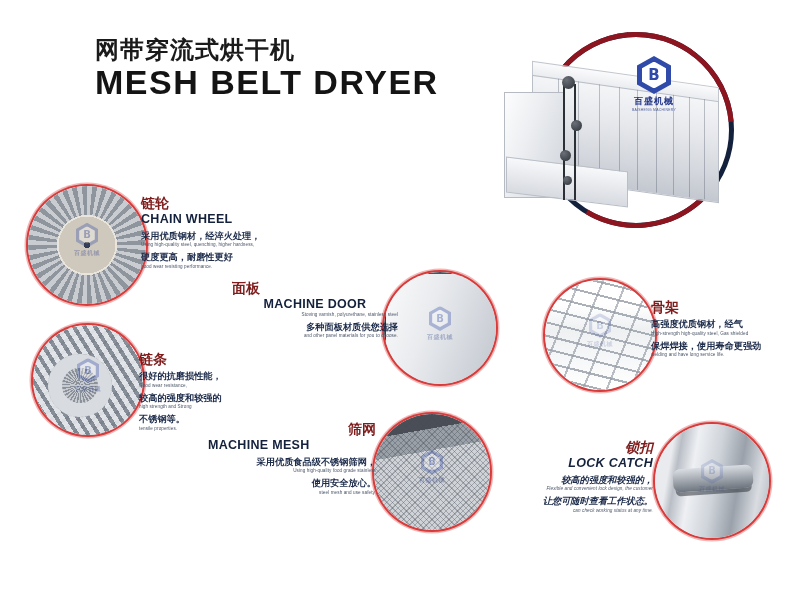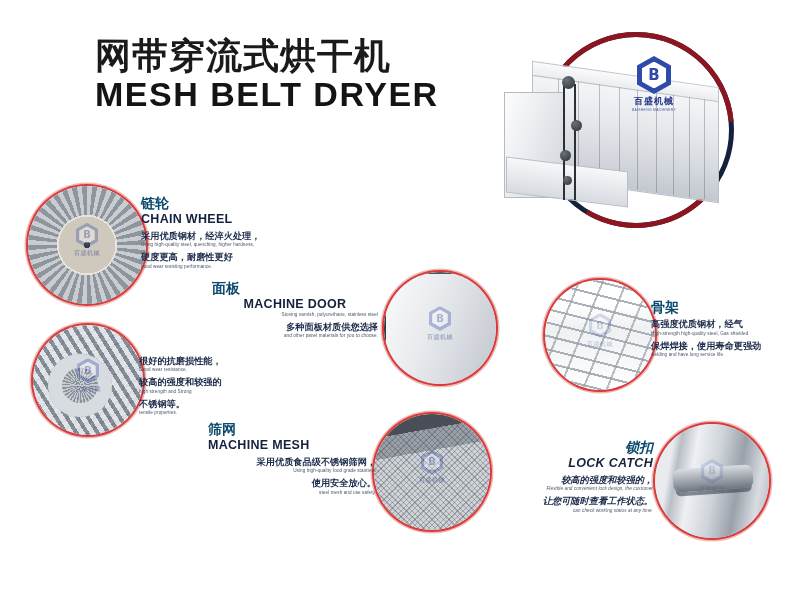--- a/index.html
+++ b/index.html
@@ -8,21 +8,21 @@
     background:#ffffff;
     font-family:"Liberation Sans","DejaVu Sans",sans-serif;
     overflow:hidden;
     position:relative;
   }
   .poster{position:relative;width:800px;height:600px;overflow:hidden;background:#fff;}
 
   
   .title-block{position:absolute;left:95px;top:38px;width:420px;}
   .title-cn{
-    font-size:36px;font-weight:700;color:#1a1a1a;letter-spacing:1px;
+    font-size:24px;font-weight:700;color:#1a1a1a;letter-spacing:1px;
     line-height:1.0;white-space:nowrap;
     font-family:"DejaVu Sans","Liberation Sans",sans-serif;
   }
   .title-en{
     font-size:34px;font-weight:700;color:#141414;letter-spacing:1.5px;
     line-height:1.05;margin-top:3px;white-space:nowrap;
   }
 
   
   .hero{position:absolute;left:505px;top:28px;width:295px;height:205px;}
@@ -168,21 +168,21 @@
   }
   .tex-lock:after{
     content:"";position:absolute;left:16%;top:38%;width:70%;height:20%;border-radius:7px;
     background:linear-gradient(180deg,#d9dde3,#6e757e);
     box-shadow:0 6px 0 -2px rgba(50,55,62,.55);
     transform:rotate(-4deg);
   }
 
   
   .txt{position:absolute;}
-  .t-cn{font-size:14px;font-weight:700;color:#0c4a6e;line-height:1.1;
+  .t-cn{font-size:14px;font-weight:700;color:#7f1d1d;line-height:1.1;
     font-family:"DejaVu Sans","Liberation Sans",sans-serif;}
   .t-en{font-size:12.5px;font-weight:700;color:#14213d;line-height:1.15;letter-spacing:.3px;margin-top:1px;}
   .d-cn{font-size:9.2px;font-weight:700;color:#1c2b4a;line-height:1.35;margin-top:3px;
     font-family:"DejaVu Sans","Liberation Sans",sans-serif;}
   .d-en{font-size:4.6px;color:#4a5568;line-height:1.3;letter-spacing:.1px;}
   .right-al{text-align:right;}
 </style>
 </head>
 <body>
 
@@ -267,20 +267,21 @@
       <div class="wm">
         <div class="logo-mark" style="width:22px;height:25px;">
           <div class="hex"></div>
             <div class="hex-in"></div>
             <div class="hex-b">B</div>
         </div>
         <div class="logo-cn">百盛机械</div>
       </div>
     </div>
     <div class="txt" style="left:139px;top:352px;width:140px;">
+      <div class="t-cn">链条</div>
       <div class="d-cn">很好的抗磨损性能，</div>
       <div class="d-en">Good wear resistance,</div>
       <div class="d-cn">较高的强度和较强的</div>
       <div class="d-en">high strength and Strong</div>
       <div class="d-cn">不锈钢等。</div>
       <div class="d-en">tensile properties.</div>
     </div>
   </div>
 
   <div class="callout">
@@ -290,21 +291,21 @@
         </div>
       <div class="wm">
         <div class="logo-mark" style="width:22px;height:25px;">
           <div class="hex"></div>
             <div class="hex-in"></div>
             <div class="hex-b">B</div>
         </div>
         <div class="logo-cn">百盛机械</div>
       </div>
     </div>
-    <div class="txt right-al" style="left:212px;top:281px;width:166px;">
+    <div class="txt right-al" style="left:232px;top:281px;width:166px;">
       <div class="t-cn" style="text-align:left;">面板</div>
       <div class="t-en" style="text-align:center;">MACHINE DOOR</div>
       <div class="d-en">Stoving varnish, polyurethane, stainless steel</div>
       <div class="d-cn">多种面板材质供您选择</div>
       <div class="d-en">and other panel materials for you to choose.</div>
     </div>
   </div>
 
   <div class="callout">
     <div class="photo" style="left:374px;top:414px;width:116px;height:116px;">
@@ -314,21 +315,21 @@
       <div class="wm">
         <div class="logo-mark" style="width:22px;height:25px;">
           <div class="hex"></div>
             <div class="hex-in"></div>
             <div class="hex-b">B</div>
         </div>
         <div class="logo-cn">百盛机械</div>
       </div>
     </div>
     <div class="txt right-al" style="left:208px;top:422px;width:168px;">
-      <div class="t-cn" style="text-align:left;">筛网</div>
+      <div class="t-cn" style="text-align:right;">筛网</div>
       <div class="t-en" style="text-align:left;">MACHINE MESH</div>
       <div class="d-cn">采用优质食品级不锈钢筛网，</div>
       <div class="d-en">Using high-quality food grade stainless</div>
       <div class="d-cn">使用安全放心。</div>
       <div class="d-en">steel mesh and use safety.</div>
     </div>
   </div>
 
   <div class="callout">
     <div class="photo" style="left:545px;top:280px;width:110px;height:110px;">

